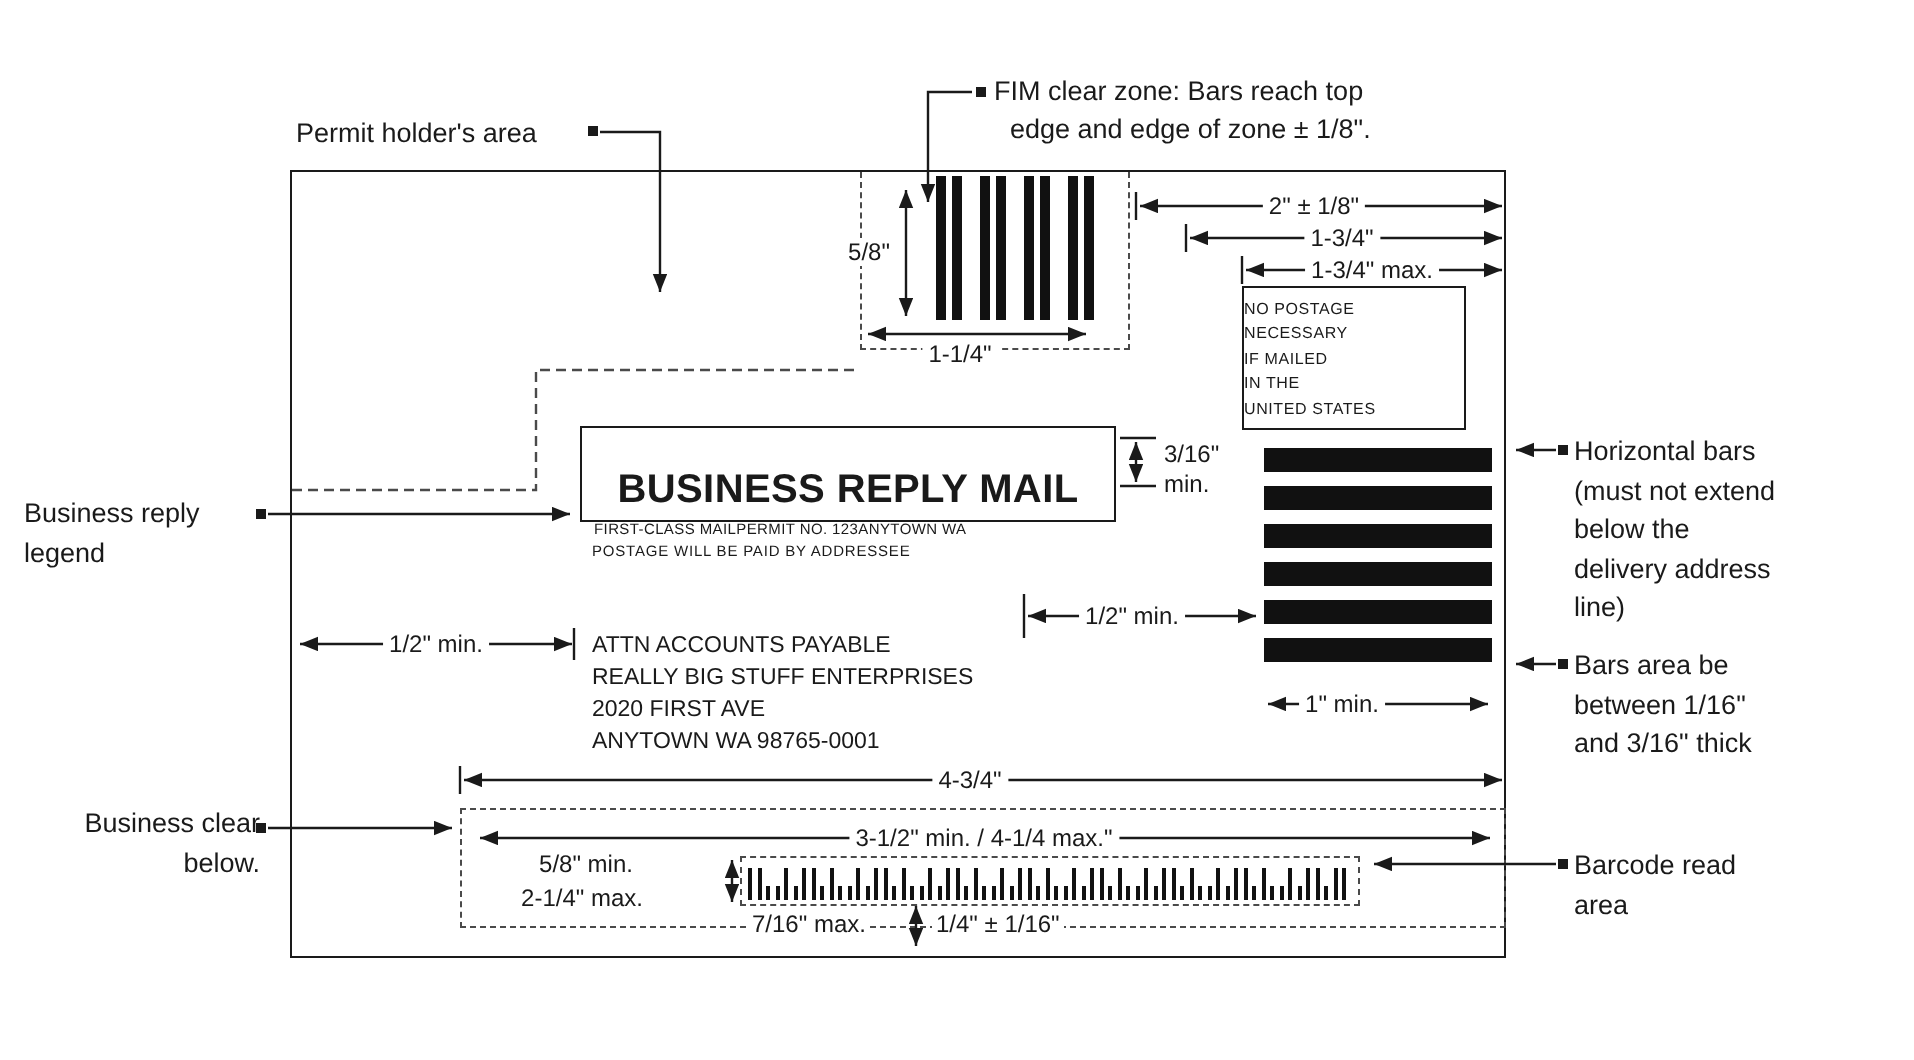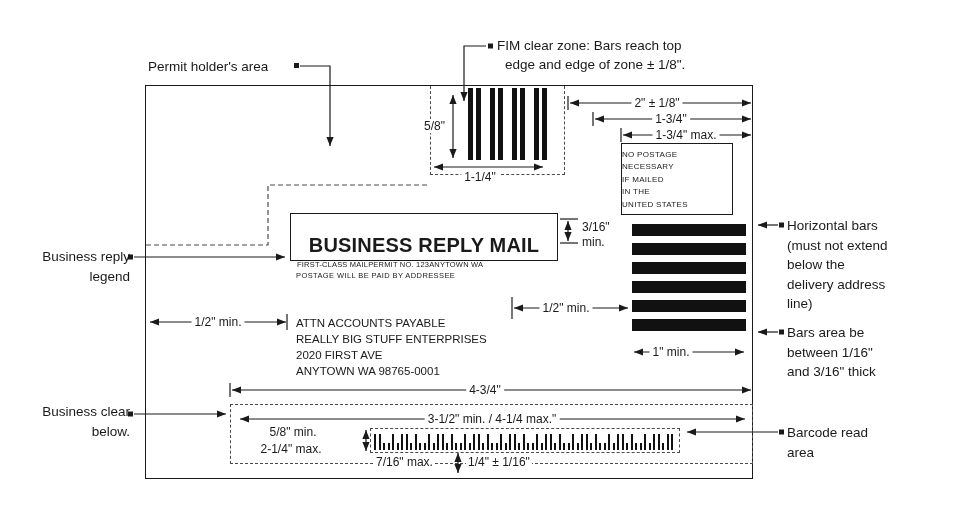--- a/index.html
+++ b/index.html
@@ -224,21 +224,21 @@
   <div class="dim" style="left:293px;top:425px">5/8" min.</div>
   <div class="dim" style="left:291px;top:442px">2-1/4" max.</div>
   <div class="dim dim-l" style="left:374px;top:455px">7/16" max.</div>
   <div class="dim dim-l" style="left:466px;top:455px">1/4" ± 1/16"</div>
   <div class="dim" style="left:671px;top:345px">1" min.</div>
 
   <div class="co" style="left:148px;top:57px">Permit holder's area</div>
   <div class="co" style="left:497px;top:36px">FIM clear zone: Bars reach top</div>
   <div class="co" style="left:505px;top:55px">edge and edge of zone ± 1/8".</div>
 
-  <div class="co" style="left:12px;top:247px;width:118px;text-align:right">
+  <div class="co" style="left:12px;top:247px;width:118px;">
     <div>Business reply</div>
     <div>legend</div>
   </div>
 
   <div class="co" style="left:12px;top:402px;width:118px;text-align:right">
     <div>Business clear</div>
     <div>below.</div>
   </div>
 
   <div class="co" style="left:787px;top:216px">

